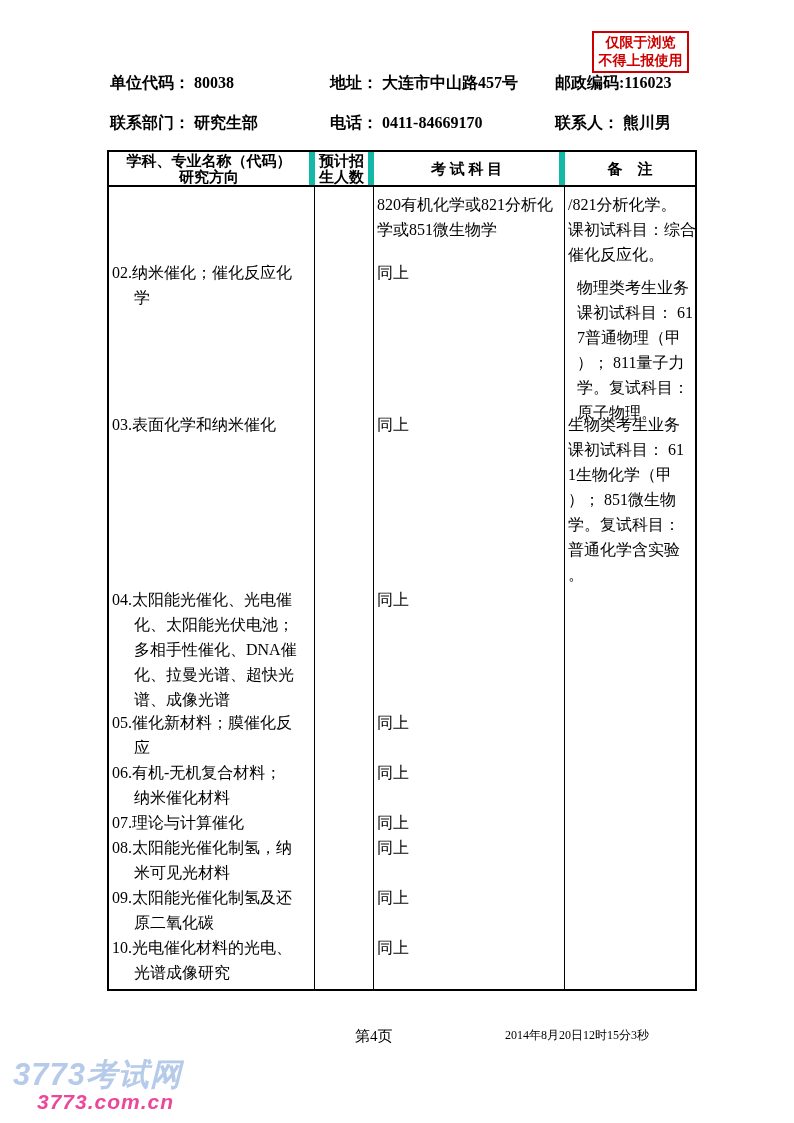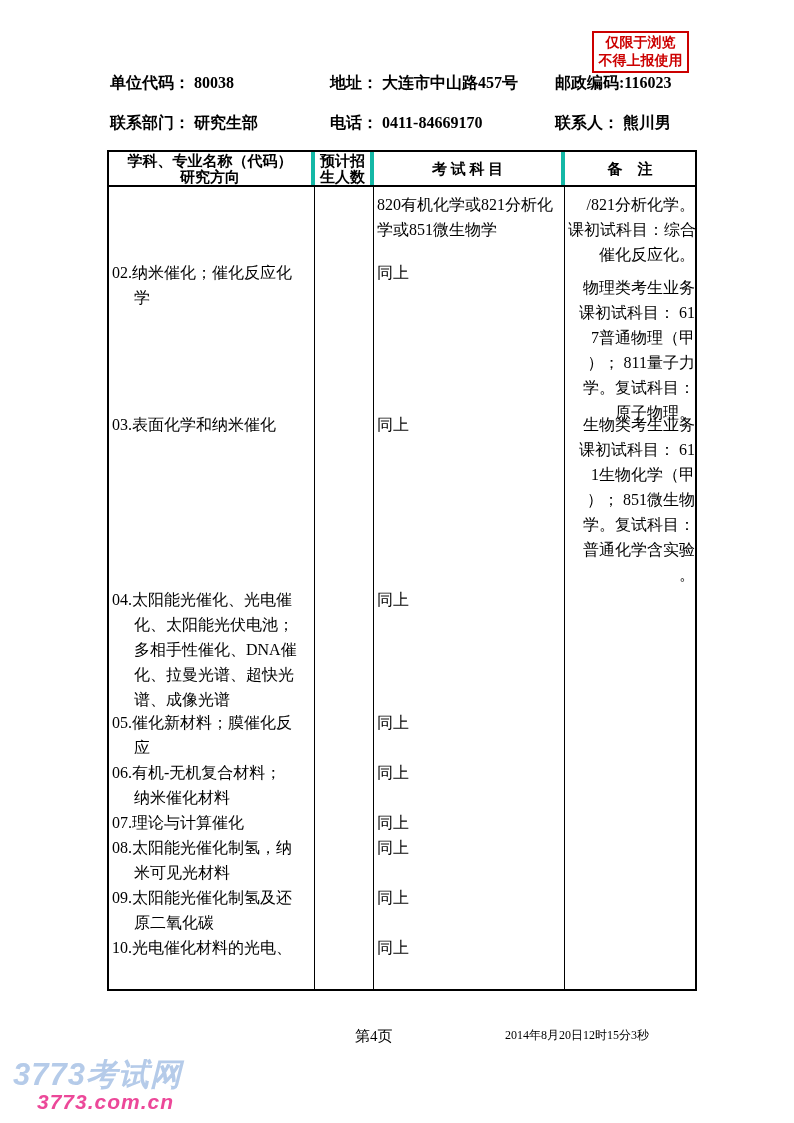--- a/index.html
+++ b/index.html
@@ -18,27 +18,27 @@
   
   .hfield{position:absolute;font-weight:bold;font-size:16px;line-height:20px;white-space:nowrap;}
   .hrow1{top:73px;} .hrow2{top:113px;}
   .hc1{left:110px;} .hc2{left:330px;} .hc3{left:555px;}
   
   .table{position:absolute;left:107px;top:150px;width:586px;border:2px solid #000;box-sizing:content-box;}
   .thead,.tbody{display:grid;grid-template-columns:206px 59px 191px 130px;}
   .thead{height:33px;border-bottom:2px solid #000;}
   .tbody{height:802px;}
   .th{
-    border-right:4px solid #14b8a6;display:flex;flex-direction:column;
+    border-right:6px solid #14b8a6;display:flex;flex-direction:column;
     align-items:center;justify-content:center;
     font-weight:bold;font-size:15px;line-height:16px;white-space:nowrap;
   }
   .th:last-child{border-right:none;}
   .cell{border-right:1px solid #000;position:relative;}
-  .cell:last-child{border-right:none;text-align:right;}
+  .cell:last-child{border-right:none;}
   .block{position:absolute;left:3px;right:0;}
   .line{white-space:nowrap;line-height:25px;font-size:16px;}
   .cont{margin-left:22px;}
   
   .pagenum{position:absolute;left:355px;top:1027px;font-size:15px;}
   .timestamp{position:absolute;left:505px;top:1027px;font-size:12px;}
   
   .wm-title{
     position:absolute;left:13px;top:1054px;
     font-family:"Liberation Sans","DejaVu Sans",sans-serif;
@@ -126,20 +126,21 @@
         <div class="block" style="top: 648px;">
           <div class="line">08.太阳能光催化制氢，纳</div>
           <div class="line cont">米可见光材料</div>
         </div>
         <div class="block" style="top: 698px;">
           <div class="line">09.太阳能光催化制氢及还</div>
           <div class="line cont">原二氧化碳</div>
         </div>
         <div class="block" style="top: 748px;">
           <div class="line">10.光电催化材料的光电、</div>
+          <div class="line cont">光谱成像研究</div>
         </div>
       </div>
     <div class="cell" id="cell-enrollment"></div>
     <div class="cell" id="cell-subjects">
         <div class="block" style="top: 5px;">
           <div class="line">820有机化学或821分析化</div>
           <div class="line">学或851微生物学</div>
         </div>
         <div class="block" style="top: 73px;">
           <div class="line">同上</div>

